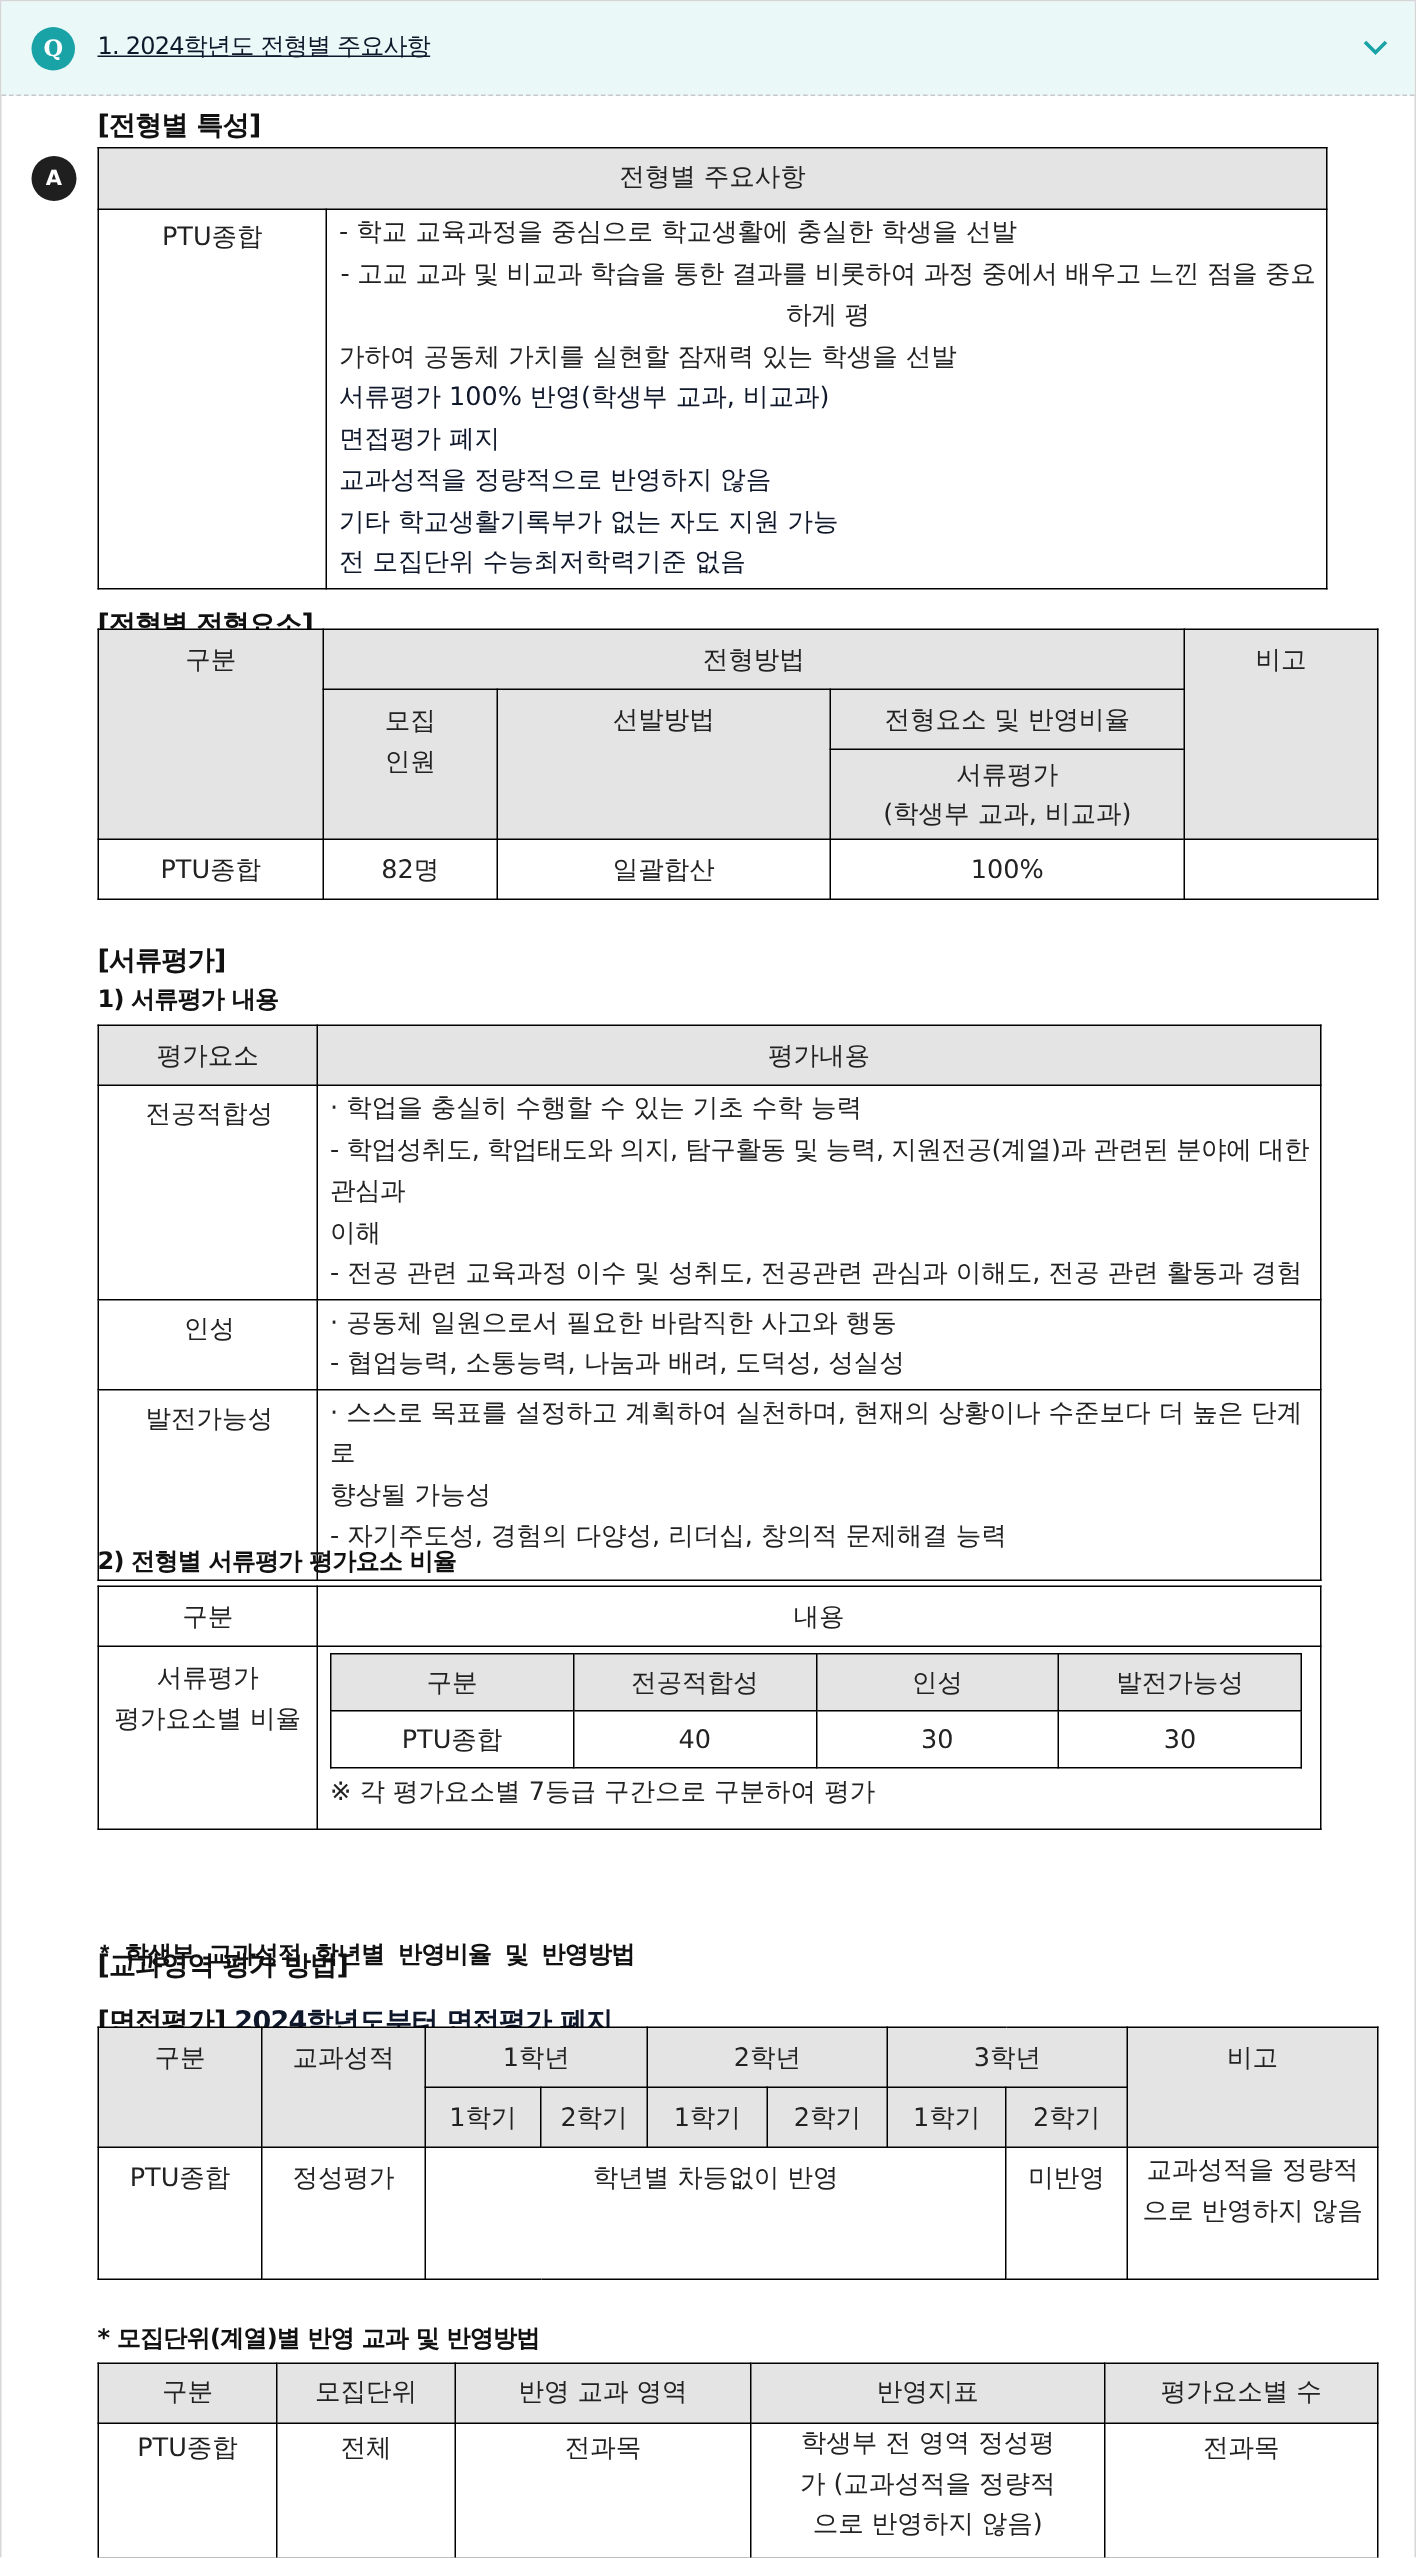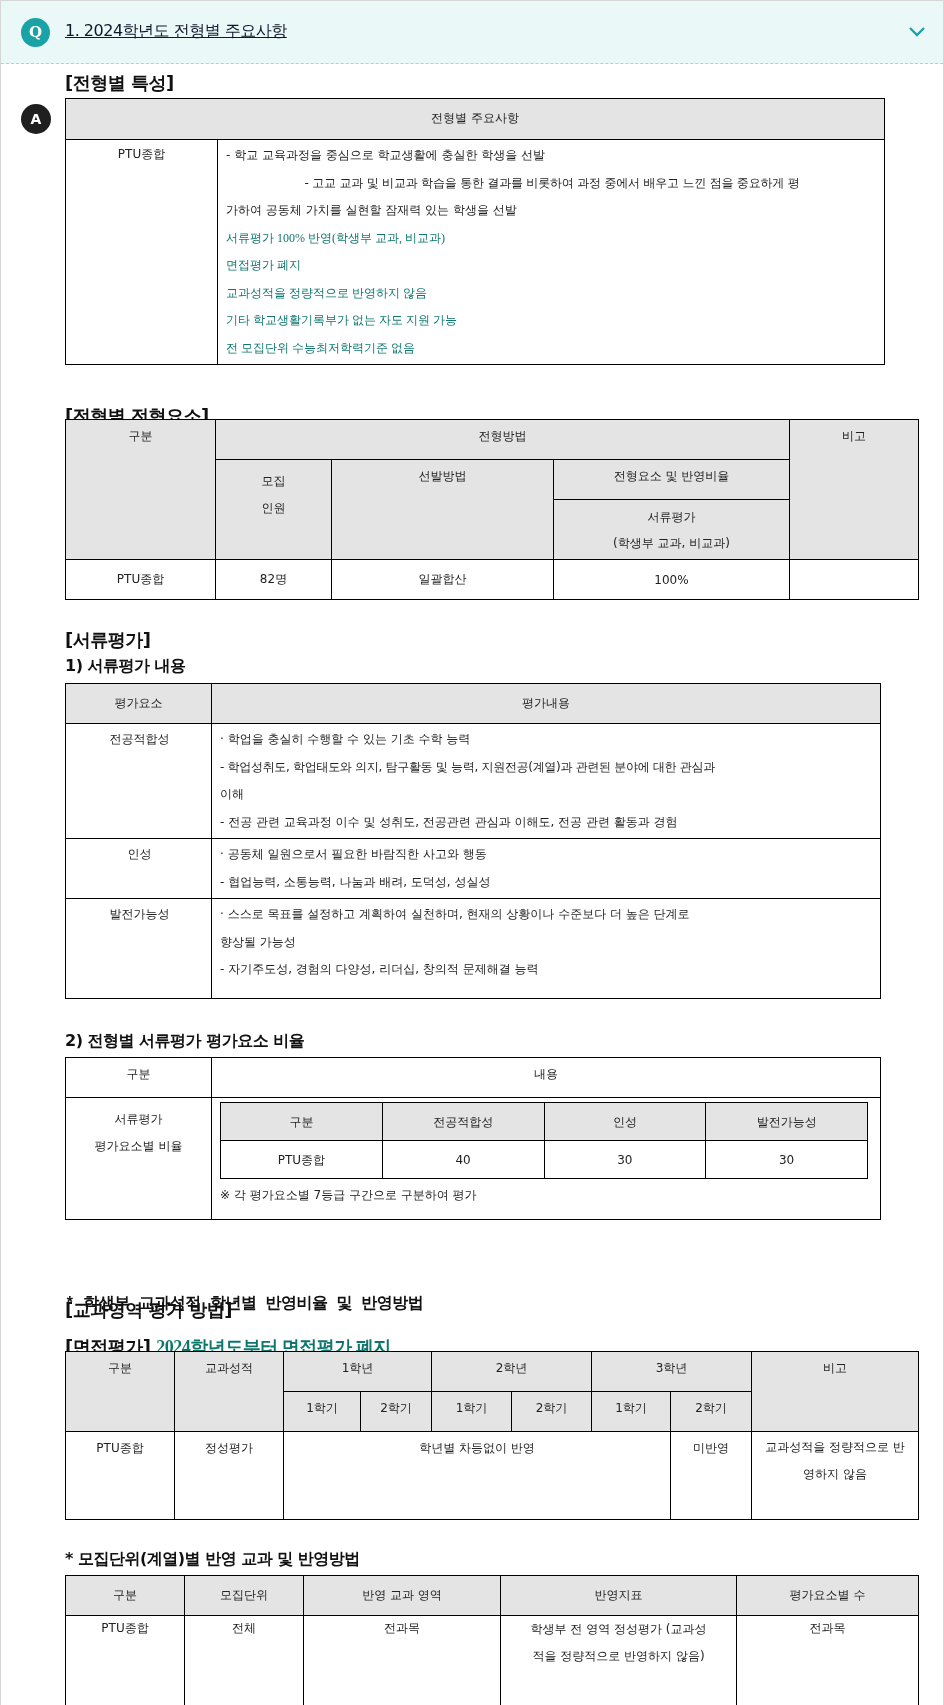--- a/index.html
+++ b/index.html
@@ -7,23 +7,23 @@
   body { font-family: "DejaVu Sans", "Liberation Sans", sans-serif; color: #222; font-size: 14px; }
   .wrap { position: relative; width: 944px; height: 1705px; border-left: 1px solid #d6d6d6; border-right: 1px solid #d6d6d6; border-top: 1px solid #d6d6d6; }
   .q-header { position: absolute; left: 0; top: 0; width: 942px; height: 63px; background: #ebf8f8; border-bottom: 1px dashed #c8c8c8; }
   .q-badge { position: absolute; left: 20px; top: 17px; width: 29px; height: 29px; border-radius: 50%; background: #1aa3a6; color: #fff; font-family: "DejaVu Serif", serif; font-weight: bold; font-size: 15px; text-align: center; line-height: 29px; }
   .q-title { position: absolute; left: 64px; top: 20px; font-size: 16px; color: #0f172a; text-decoration: underline; letter-spacing: -0.5px; cursor: pointer; }
   .chevron { position: absolute; left: 906px; top: 22px; width: 20px; height: 16px; cursor: pointer; }
   .a-badge { position: absolute; left: 20px; top: 103px; width: 30px; height: 30px; border-radius: 50%; background: #1f1f1f; color: #fff; font-weight: bold; font-size: 14px; text-align: center; line-height: 30px; }
 
   .h-sec { position: absolute; left: 64px; font-size: 18px; font-weight: bold; color: #111; letter-spacing: -0.5px; }
   .h-sub { position: absolute; left: 64px; font-size: 16px; font-weight: bold; color: #111; letter-spacing: -0.5px; }
-  .red { color: #0f766e; font-family: Liberation Serif, serif; }
-
-  table { position: absolute; border-collapse: collapse; font-size: 12px; color: #222; table-layout: fixed; }
+  .red { color: #0f172a; }
+
+  table { position: absolute; border-collapse: collapse; font-size: 17px; color: #222; table-layout: fixed; }
   th, td { border: 1px solid #000; vertical-align: top; text-align: center; font-weight: normal; }
   th { background: #e4e4e4; }
   .l { text-align: left; }
   .lines div { line-height: 27.5px; }
 
   
   #t1 { left: 64px; top: 97px; width: 820px; }
   #t1 th { height: 41px; line-height: 39px; }
   #t1 td.k { padding-top: 6px; }
   #t1 td.v { padding: 2px 6px 2px 8px; }

